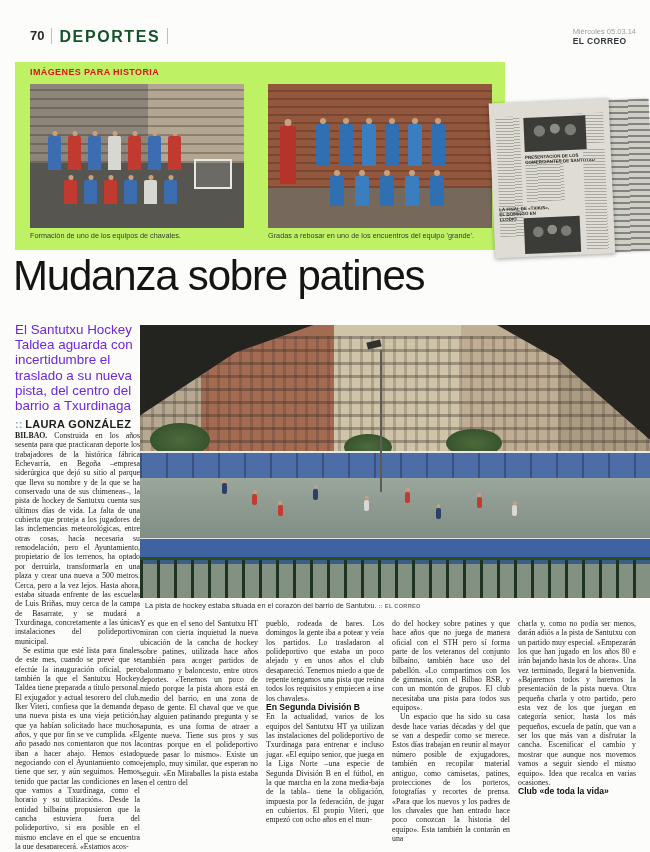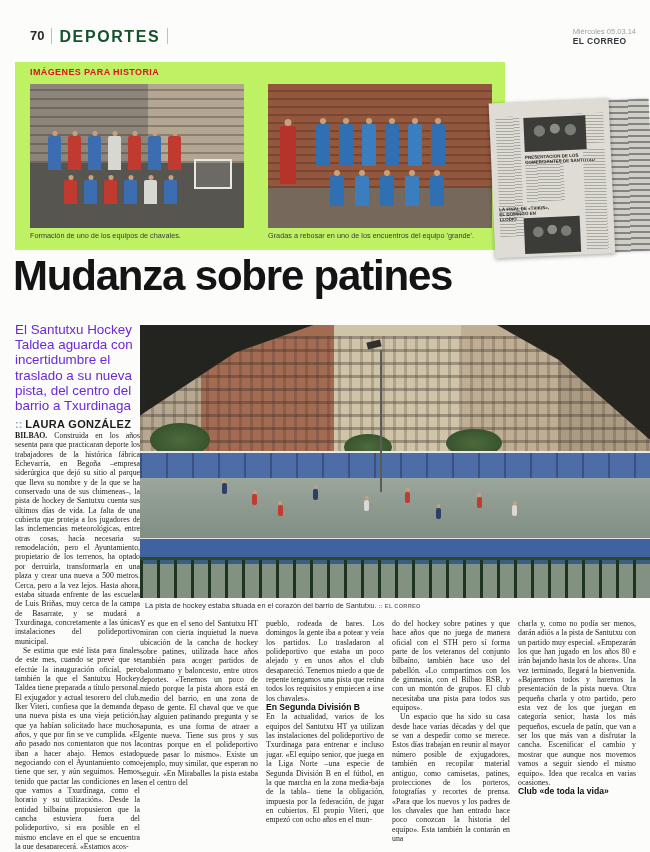--- a/index.html
+++ b/index.html
@@ -52,21 +52,21 @@
   .clip-col{position:absolute;background:
       repeating-linear-gradient(0deg,#a9a8a1 0 1px,transparent 1px 3px);}
   .clip-photo{position:absolute;background:#3b3b37;
       background-image:radial-gradient(circle at 50% 35%,rgba(220,220,210,.5) 0 12%,transparent 14%),
                        radial-gradient(circle at 25% 40%,rgba(220,220,210,.4) 0 10%,transparent 12%),
                        radial-gradient(circle at 75% 40%,rgba(220,220,210,.4) 0 10%,transparent 12%);}
   .clip-head{position:absolute;font-size:4.5px;font-weight:bold;color:#1c1c1a;
       text-transform:uppercase;line-height:5px;}
 
   
-  .headline{position:absolute;left:13px;top:252px;font-size:42px;font-weight:bold;
+  .headline{position:absolute;left:13px;top:252px;font-size:42px;font-weight:normal;
       letter-spacing:-1.2px;color:#141414;}
   .standfirst{position:absolute;left:15px;top:322px;width:127px;font-size:13.4px;
       line-height:15.2px;font-weight:normal;color:#6d28d9;}
   .byline{position:absolute;left:15px;top:418px;font-size:11px;font-weight:bold;}
   .byline .pref{color:#93a9ba;margin-right:3px;}
   .byline .nm{color:#1b1b1b;letter-spacing:.3px;}
 
   
   .bodycol{position:absolute;font-family:"Liberation Serif","DejaVu Serif",serif;
       font-size:7.8px;line-height:9.35px;text-align:justify;color:#1d1d1d;overflow:hidden;}

